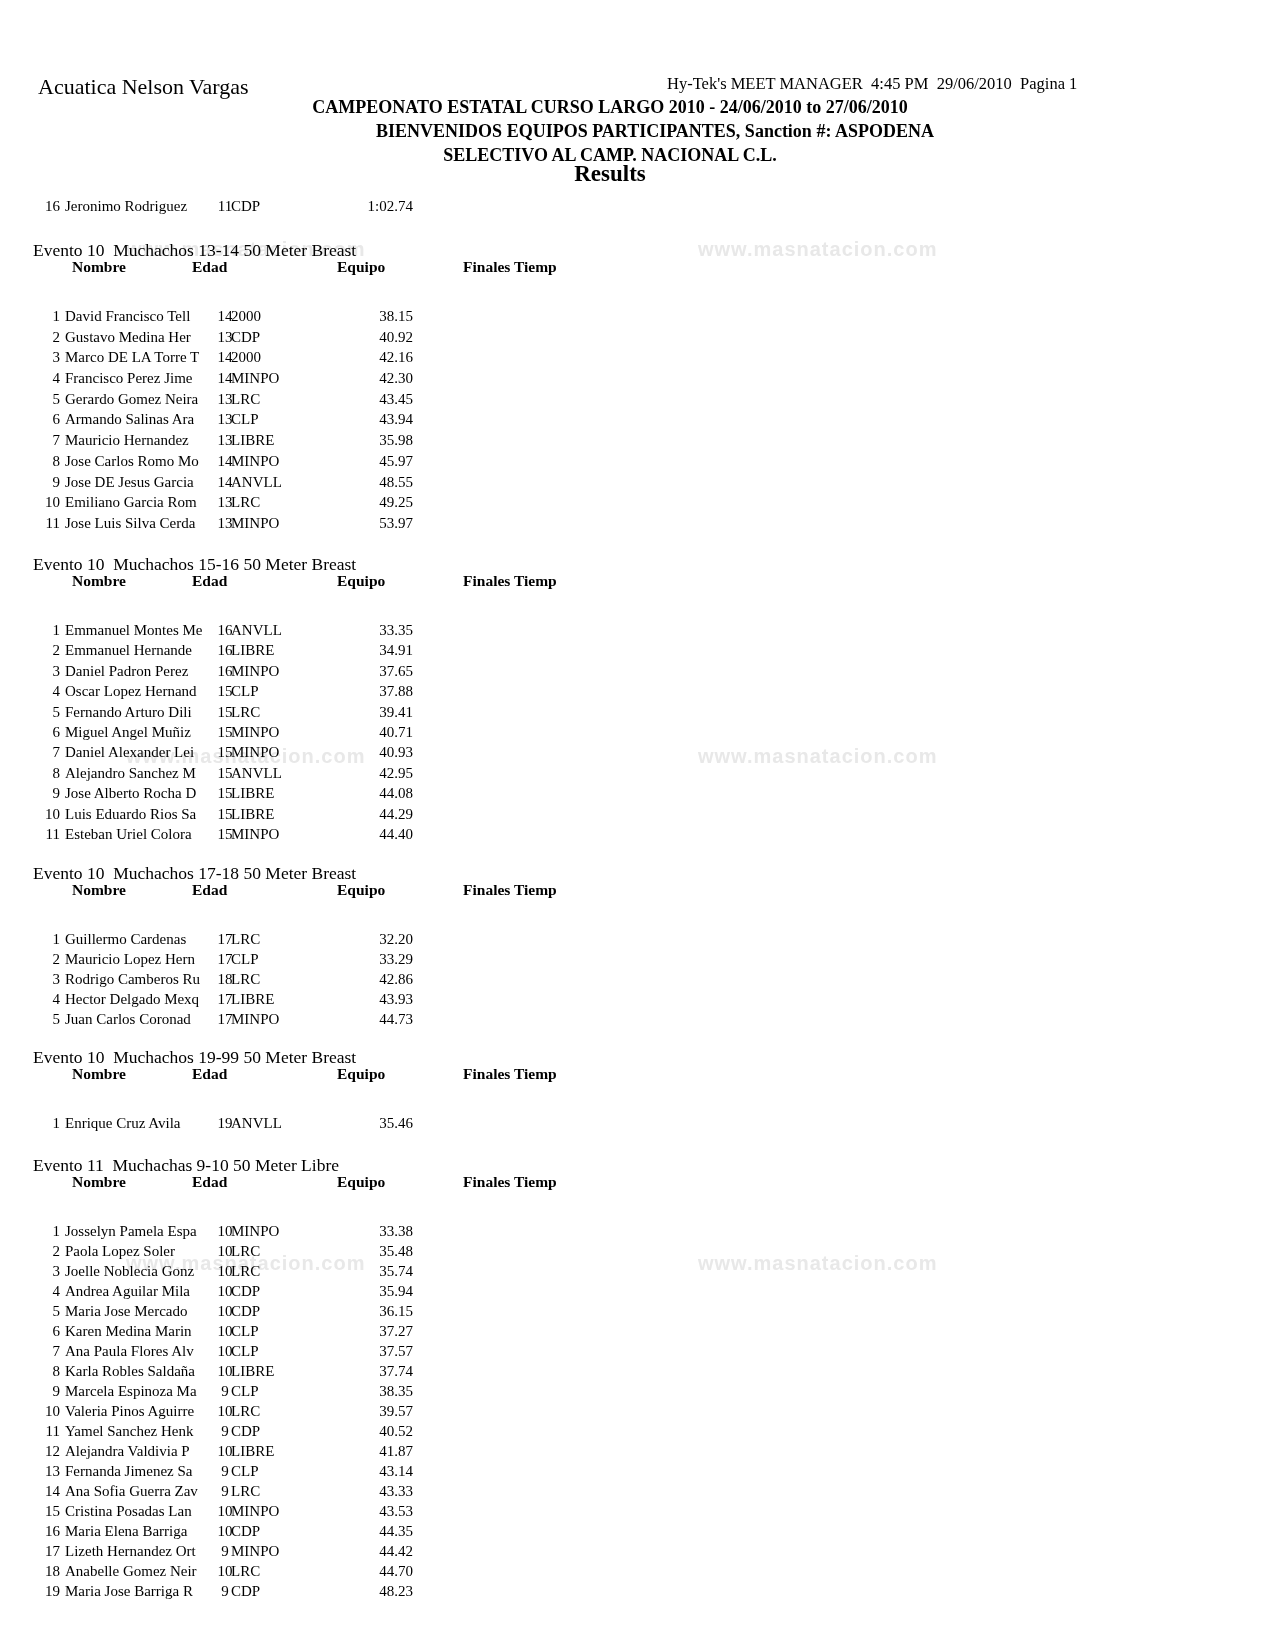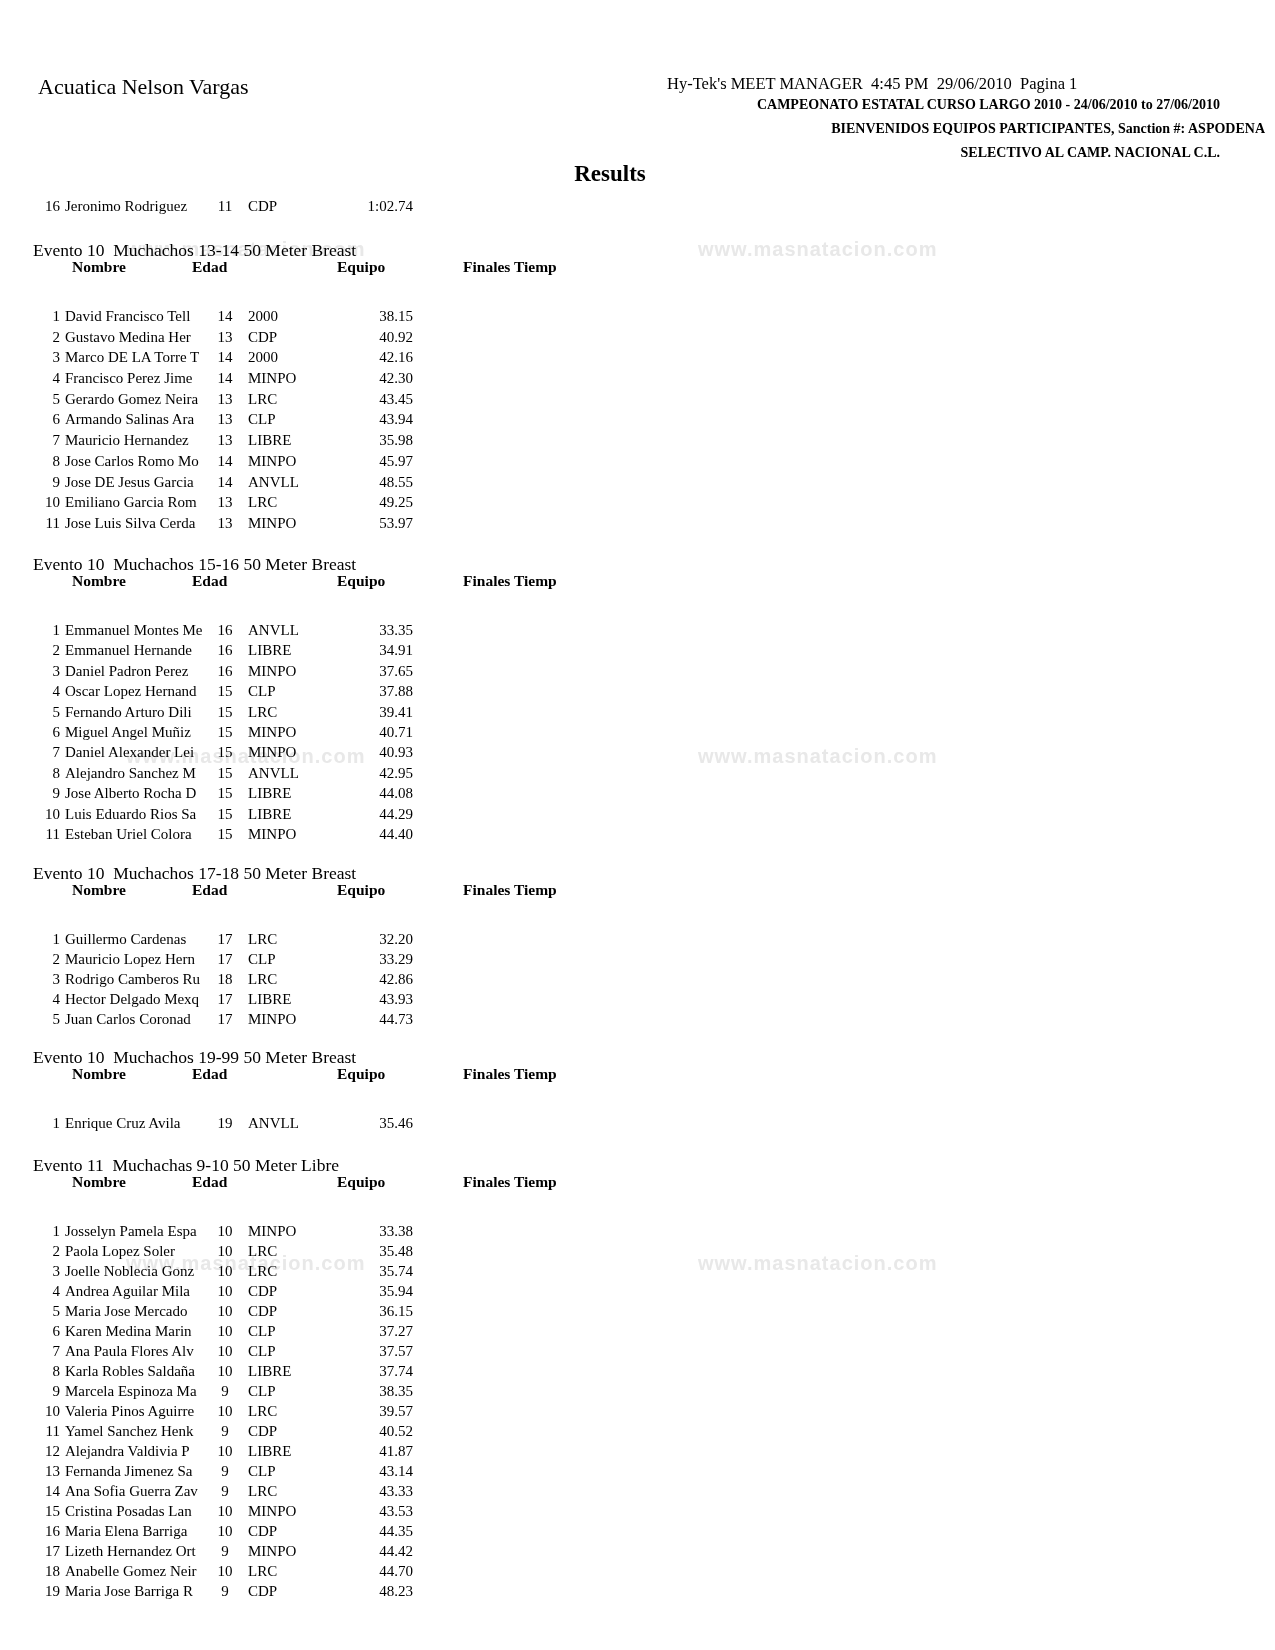--- a/index.html
+++ b/index.html
@@ -27,37 +27,37 @@
   .wm-right { left: 698px; }
   .wm-r1 { top: 238px; }
   .wm-r2 { top: 745px; }
   .wm-r3 { top: 1252px; }
 
   
   .hdr-left  { position: absolute; z-index: 1; left: 38px;  top: 74px; font-size: 22px; }
   .hdr-right { position: absolute; z-index: 1; left: 667px; top: 74px; font-size: 16.5px; white-space: pre; }
   .title {
     position: absolute; z-index: 1; left: 0; width: 1220px;
-    text-align: right; font-weight: bold; font-size: 14px; white-space: pre;
+    text-align: center; font-weight: bold; font-size: 18px; white-space: pre;
   }
   .t1 { top: 97px; }
   .t2 { top: 121px; padding-left: 45px; }
   .t3 { top: 145px; }
   .results-heading {
     position: absolute; z-index: 1; left: 0; top: 161px; width: 1220px;
     text-align: center; font-weight: bold; font-size: 23px;
   }
 
   
   .row { position: relative; height: var(--lh, 20.4px); font-size: 15px; }
   .cell { position: absolute; white-space: pre; top: 0; }
   .rank { left: 0;     width: 60px; text-align: right; }
   .name { left: 65px; }
   .age  { left: 203px; width: 44px; text-align: center; }
-  .team { left: 248px; }
+  .team { left: 231px; }
   .time { left: 323px; width: 90px; text-align: right; }
 
   .stray-row { position: absolute; z-index: 1; left: 0; top: 198px; width: 620px; }
 
   
   .sec { position: absolute; z-index: 1; left: 0; width: 640px; }
   .sec1 { top: 240px;  --lh: 20.7px; }
   .sec2 { top: 554px;  --lh: 20.4px; }
   .sec3 { top: 863px;  --lh: 20px; }
   .sec4 { top: 1047px; --lh: 20.4px; }

